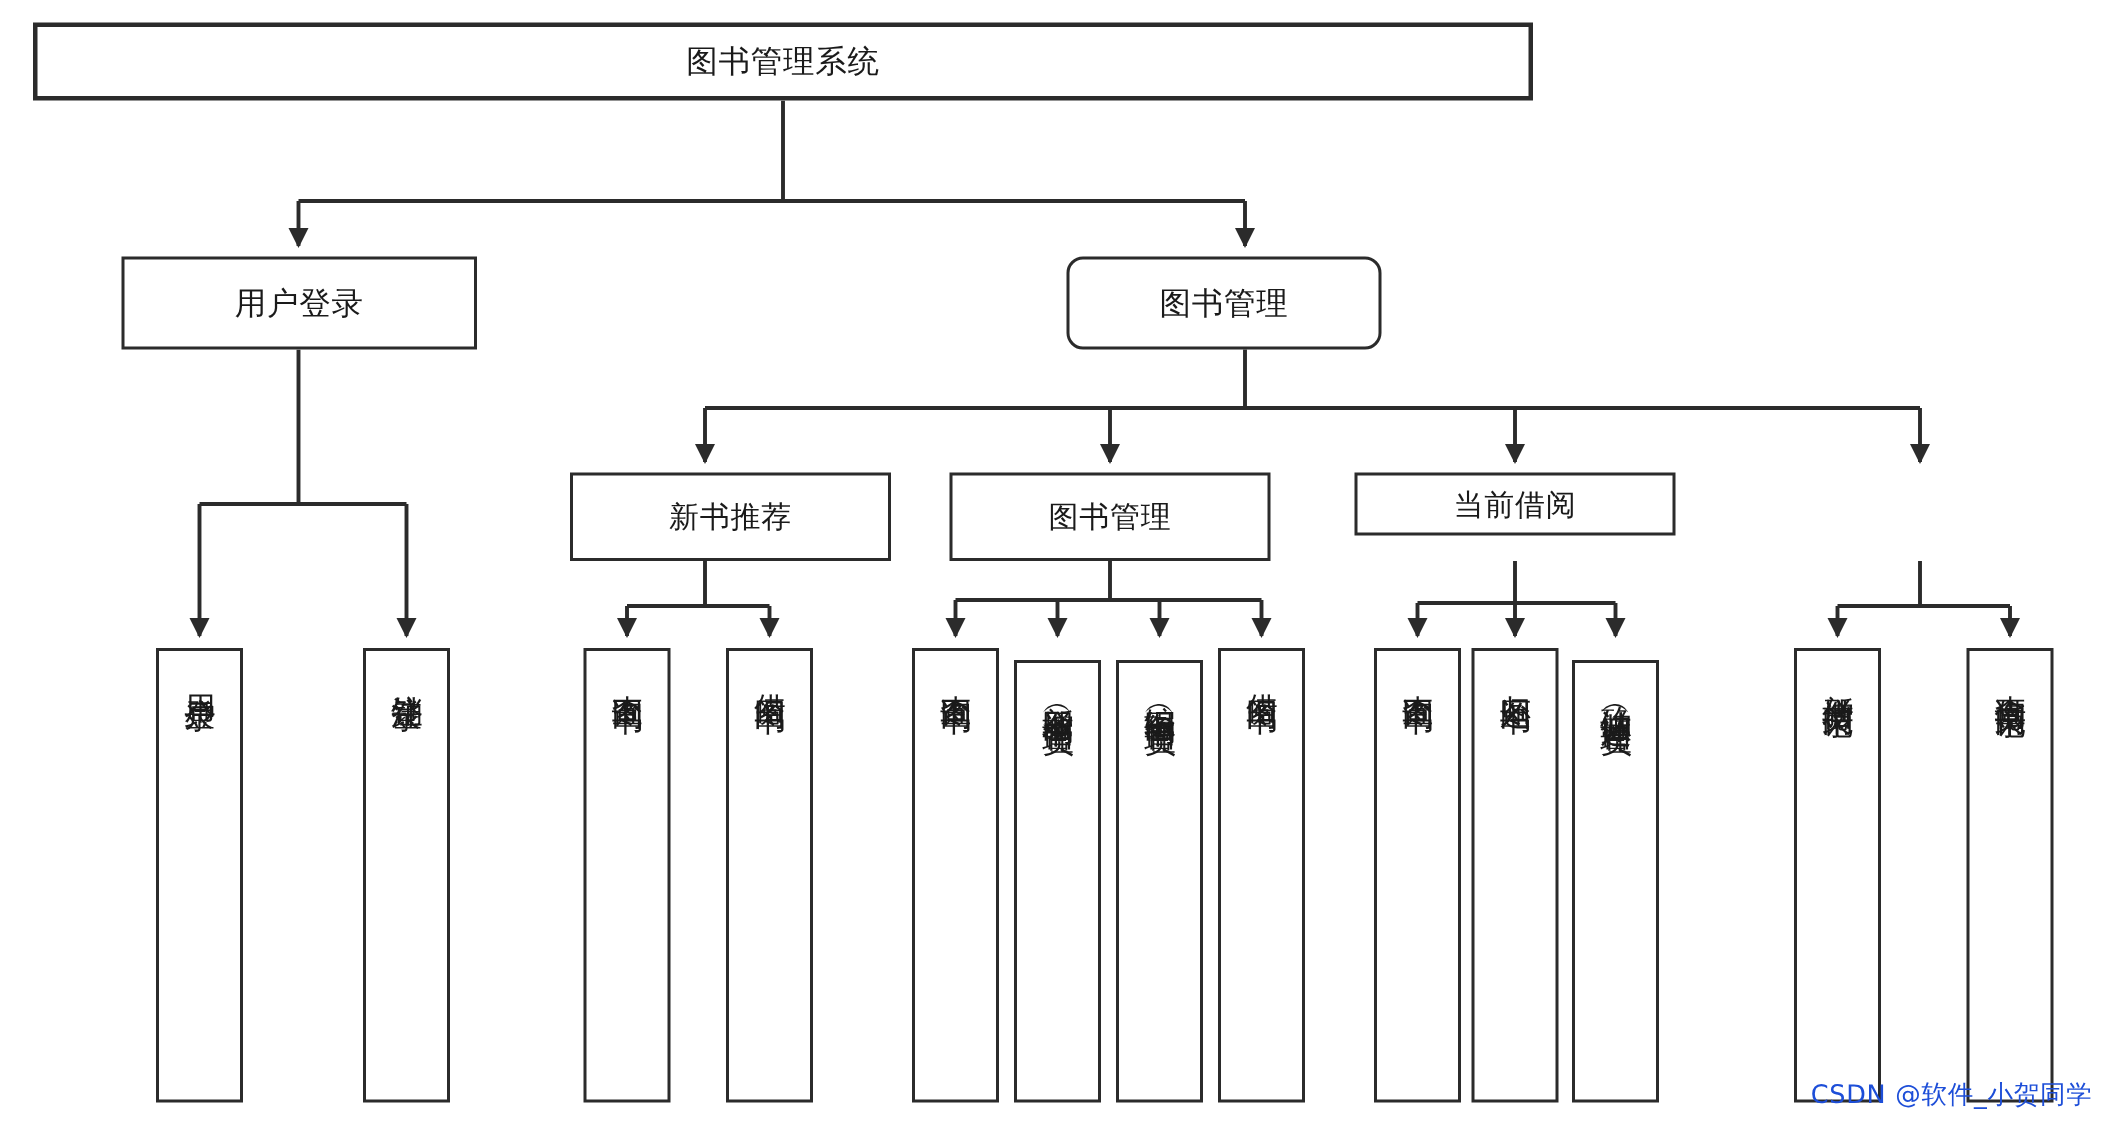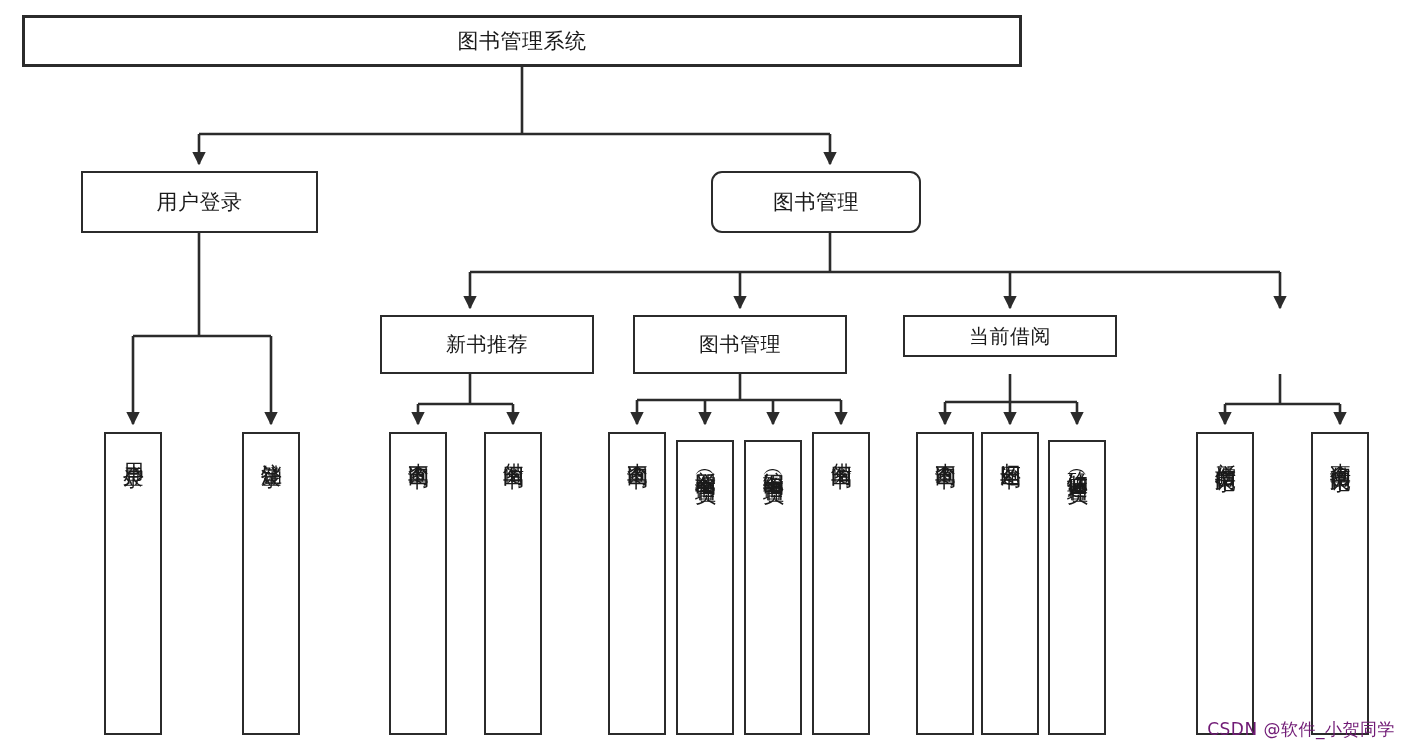--- a/index.html
+++ b/index.html
@@ -55,21 +55,21 @@
     letter-spacing:2px;
     white-space:normal;
     max-height:285px;
   }
   .node.leaf.tall .lbl{ max-height:268px; }
   #watermark{
     position:absolute;
     right:10px;
     bottom:6px;
     font-size:17px;
-    color:#701a75;
+    color:#1d4ed8;
     z-index:5;
     white-space:nowrap;
     letter-spacing:0.5px;
   }
 </style>
 </head>
 <body>
 
 <div id="canvas">
 

